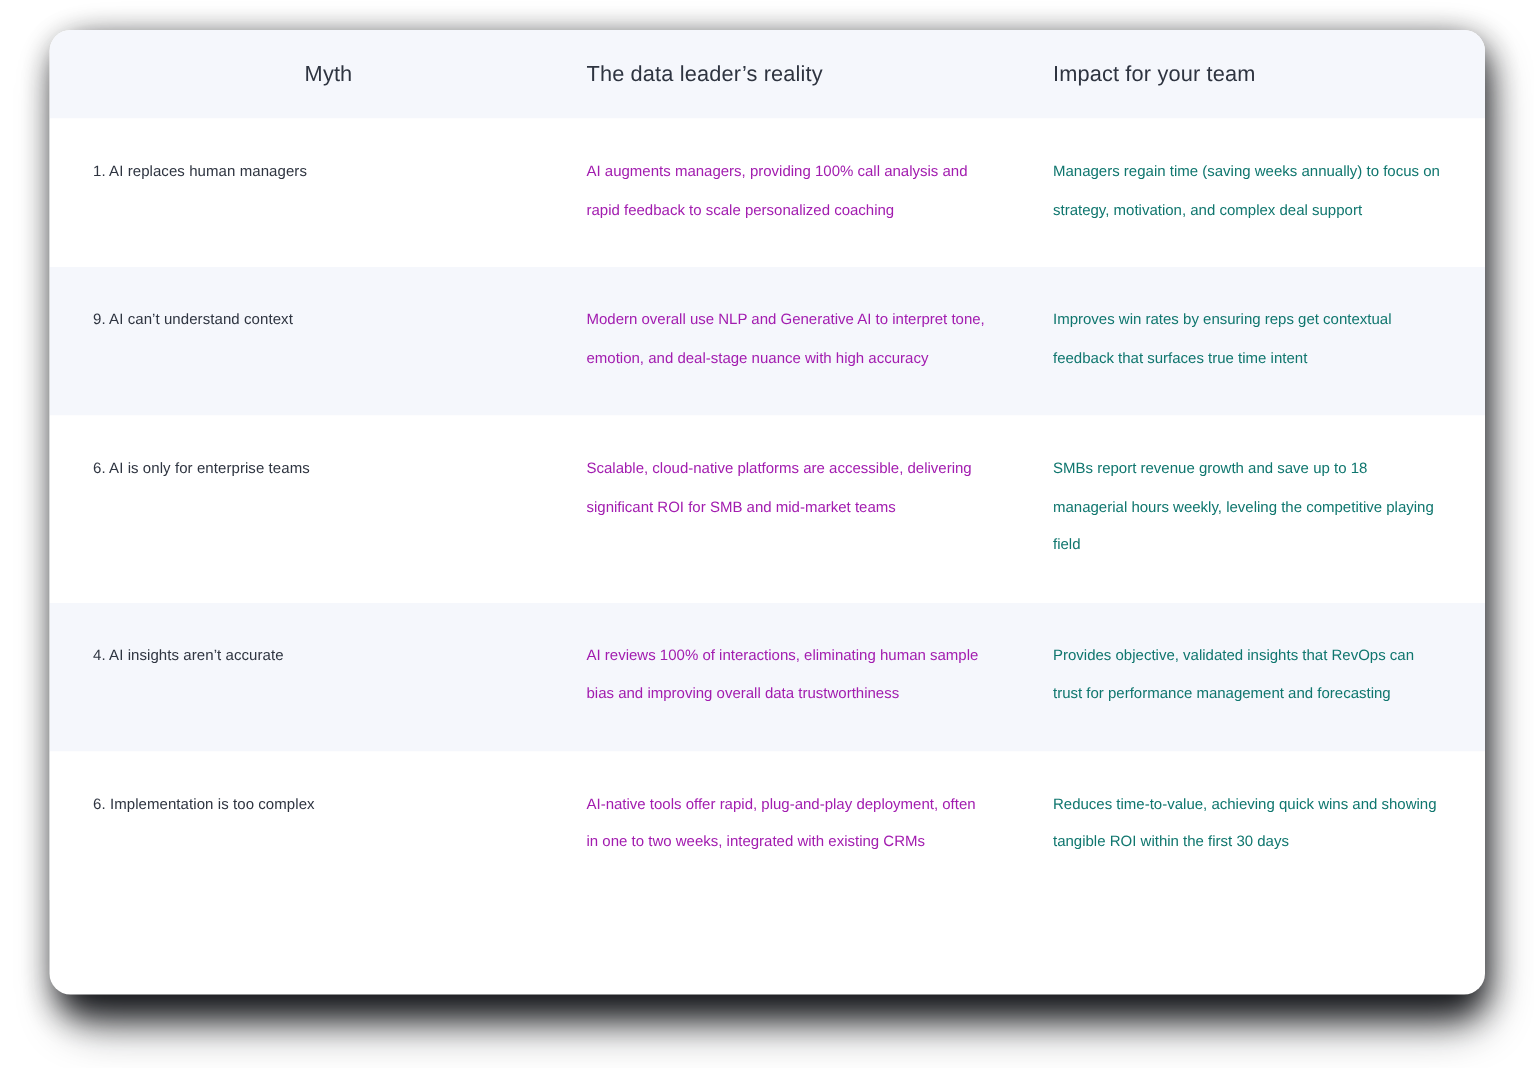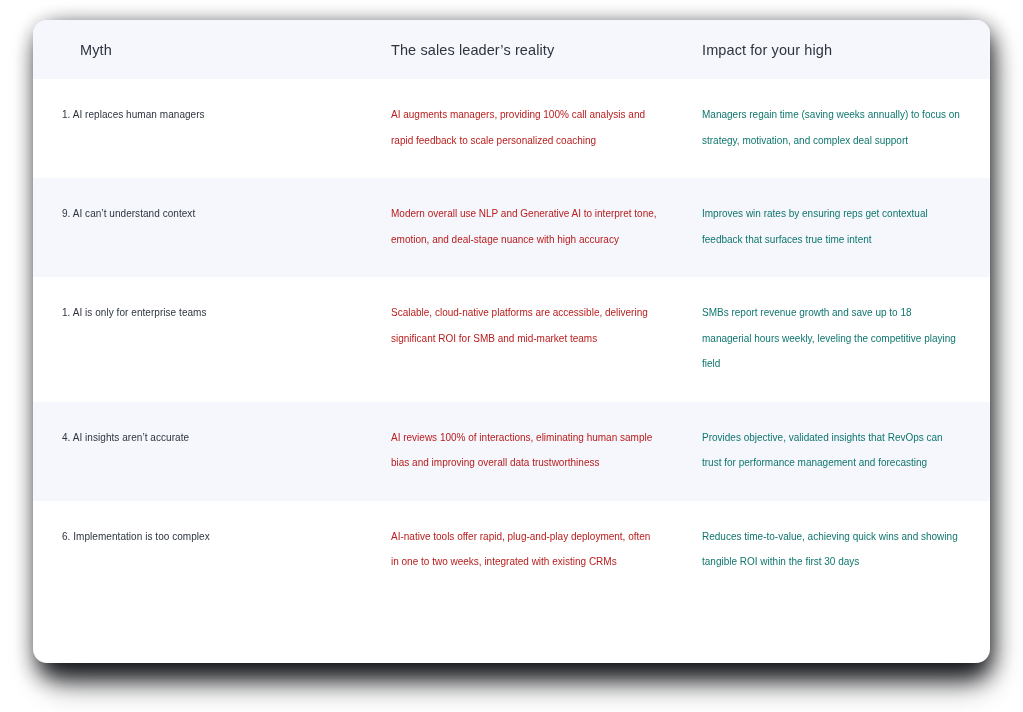--- a/index.html
+++ b/index.html
@@ -66,21 +66,21 @@
   thead th {
     background: #f5f7fc;
     text-align: left;
     font-size: 14.5px;
     font-weight: 400;
     color: #2e3440;
     padding: 22px 14px 21px 0;
     vertical-align: middle;
     letter-spacing: 0.1px;
   }
-  thead th.col-myth    { padding-left: 47px; }
+  thead th.col-myth    { padding-left: 47px; text-align: center; }
   thead th.col-reality { padding-left: 19px; }
   thead th.col-impact  { padding-left: 20px; }
 
   tbody td {
     vertical-align: top;
     font-size: 10px;
     line-height: 25.5px;
     padding-top: 23px;
     padding-bottom: 25px;
     padding-right: 16px;
@@ -90,21 +90,21 @@
   tbody tr.row-even td { background: #f5f7fc; }
 
   tbody td.col-myth {
     padding-left: 29px;
     color: #2e3440;
     font-weight: 400;
     letter-spacing: 0.05px;
   }
   tbody td.col-reality {
     padding-left: 19px;
-    color: #b91c1c;
+    color: #a21caf;
     padding-right: 24px;
   }
   tbody td.col-impact {
     padding-left: 20px;
     color: #0f766e;
     padding-right: 28px;
   }
 
   .myth-text { display: block; }
   .cell-text { display: block; }
@@ -120,22 +120,22 @@
   <div class="card">
     <table class="myth-table">
       <colgroup>
         <col class="c1">
         <col class="c2">
         <col class="c3">
       </colgroup>
       <thead>
         <tr>
           <th class="col-myth">Myth</th>
-          <th class="col-reality">The sales leader’s reality</th>
-          <th class="col-impact">Impact for your high</th>
+          <th class="col-reality">The data leader’s reality</th>
+          <th class="col-impact">Impact for your team</th>
         </tr>
       </thead>
       <tbody>
 
         <tr class="row-odd">
           <td class="col-myth">
               <span class="myth-text">1. AI replaces human managers</span>
             </td>
           <td class="col-reality">
               <span class="cell-text">AI augments managers, providing 100% call analysis and rapid feedback to scale personalized coaching</span>
@@ -152,21 +152,21 @@
           <td class="col-reality">
               <span class="cell-text">Modern overall use NLP and Generative AI to interpret tone, emotion, and deal-stage nuance with high accuracy</span>
             </td>
           <td class="col-impact">
               <span class="cell-text">Improves win rates by ensuring reps get contextual feedback that surfaces true time intent</span>
             </td>
         </tr>
 
         <tr class="row-odd">
           <td class="col-myth">
-              <span class="myth-text">1. AI is only for enterprise teams</span>
+              <span class="myth-text">6. AI is only for enterprise teams</span>
             </td>
           <td class="col-reality">
               <span class="cell-text">Scalable, cloud-native platforms are accessible, delivering significant ROI for SMB and mid-market teams</span>
             </td>
           <td class="col-impact">
               <span class="cell-text">SMBs report revenue growth and save up to 18 managerial hours weekly, leveling the competitive playing field</span>
             </td>
         </tr>
 
         <tr class="row-even">

